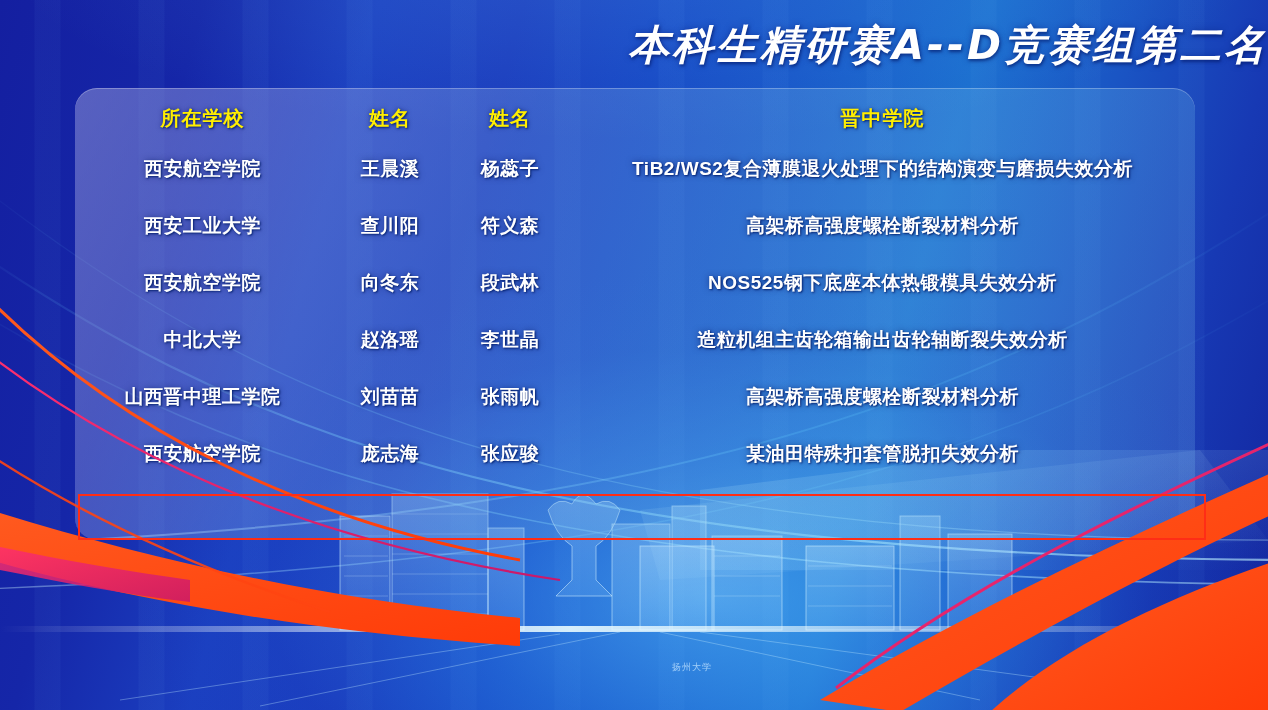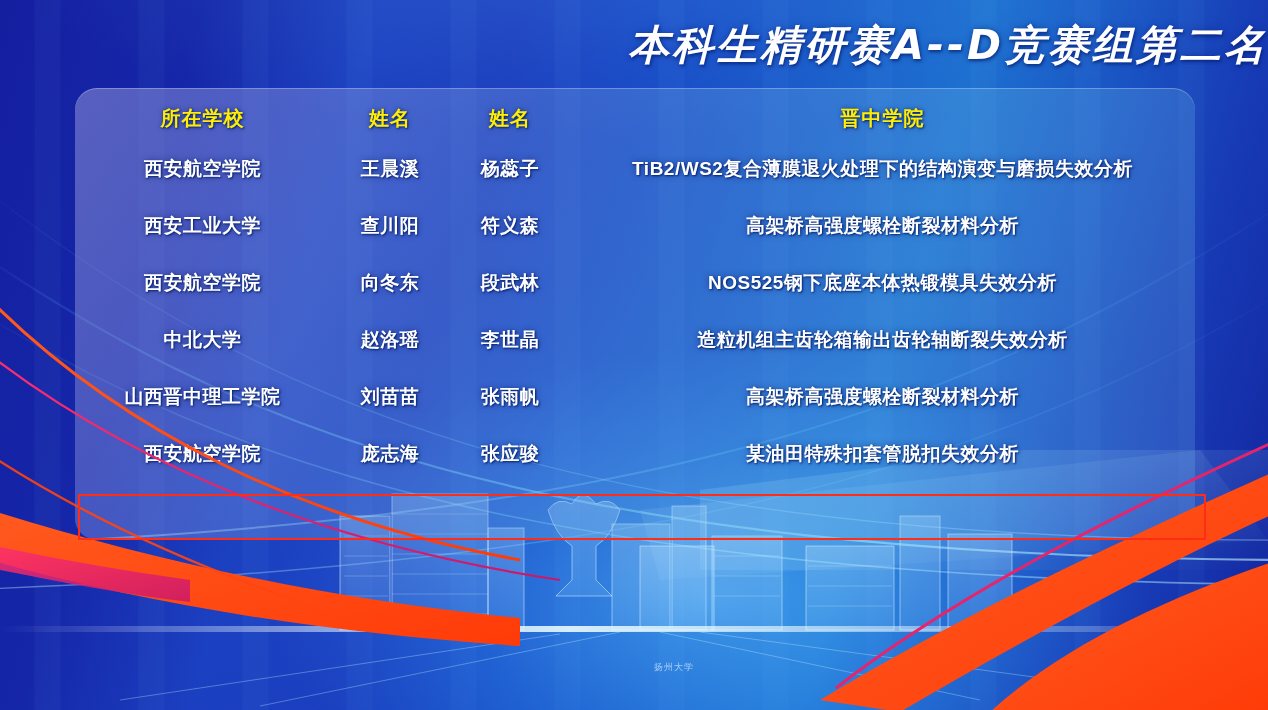--- a/index.html
+++ b/index.html
@@ -144,21 +144,21 @@
   .bottom { position:absolute; left:0; right:0; bottom:0; height:260px; z-index:4; }
   .bottom svg { width:100%; height:100%; display:block; }
 
   .ribbons { position:absolute; inset:0; z-index:8; pointer-events:none; }
   .ribbons svg { width:100%; height:100%; display:block; }
 
   .campus-label {
     position:absolute;
     left: 654px; top: 661px;
     width: 58px;
-    text-align:left;
+    text-align:right;
     color: rgba(190,225,255,0.80);
     font-size: 9px;
     letter-spacing: 1px;
     z-index: 6;
     font-family: "DejaVu Sans", sans-serif;
   }
 </style>
 </head>
 <body>
 

